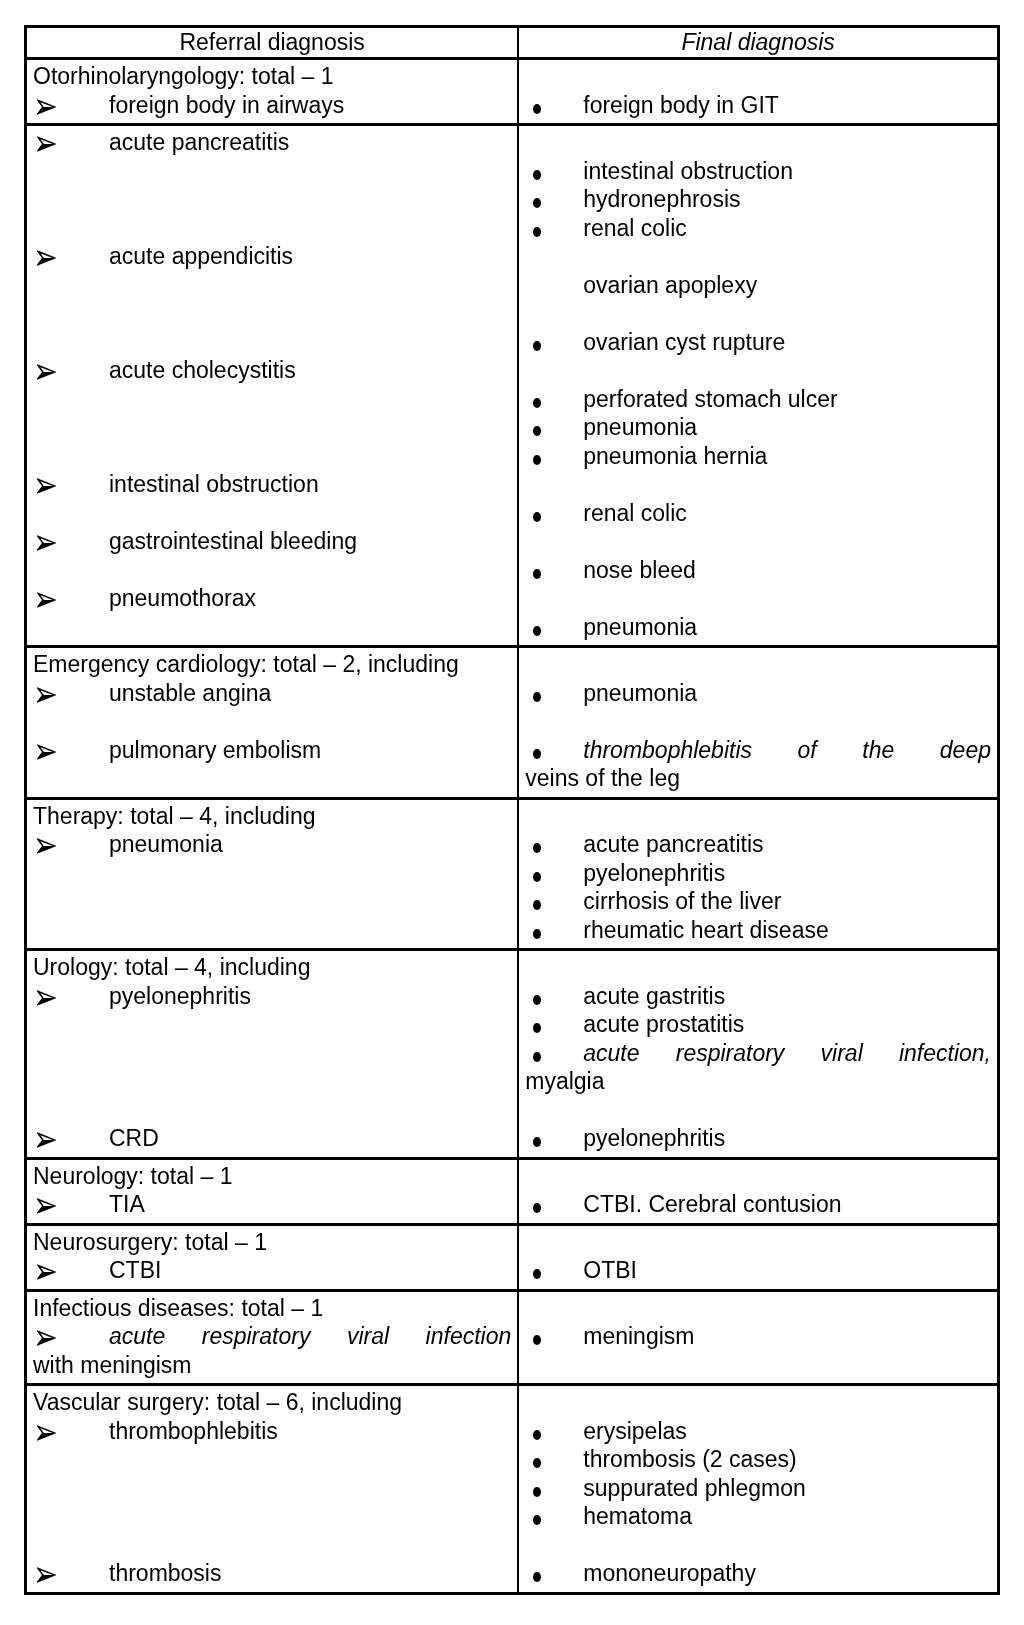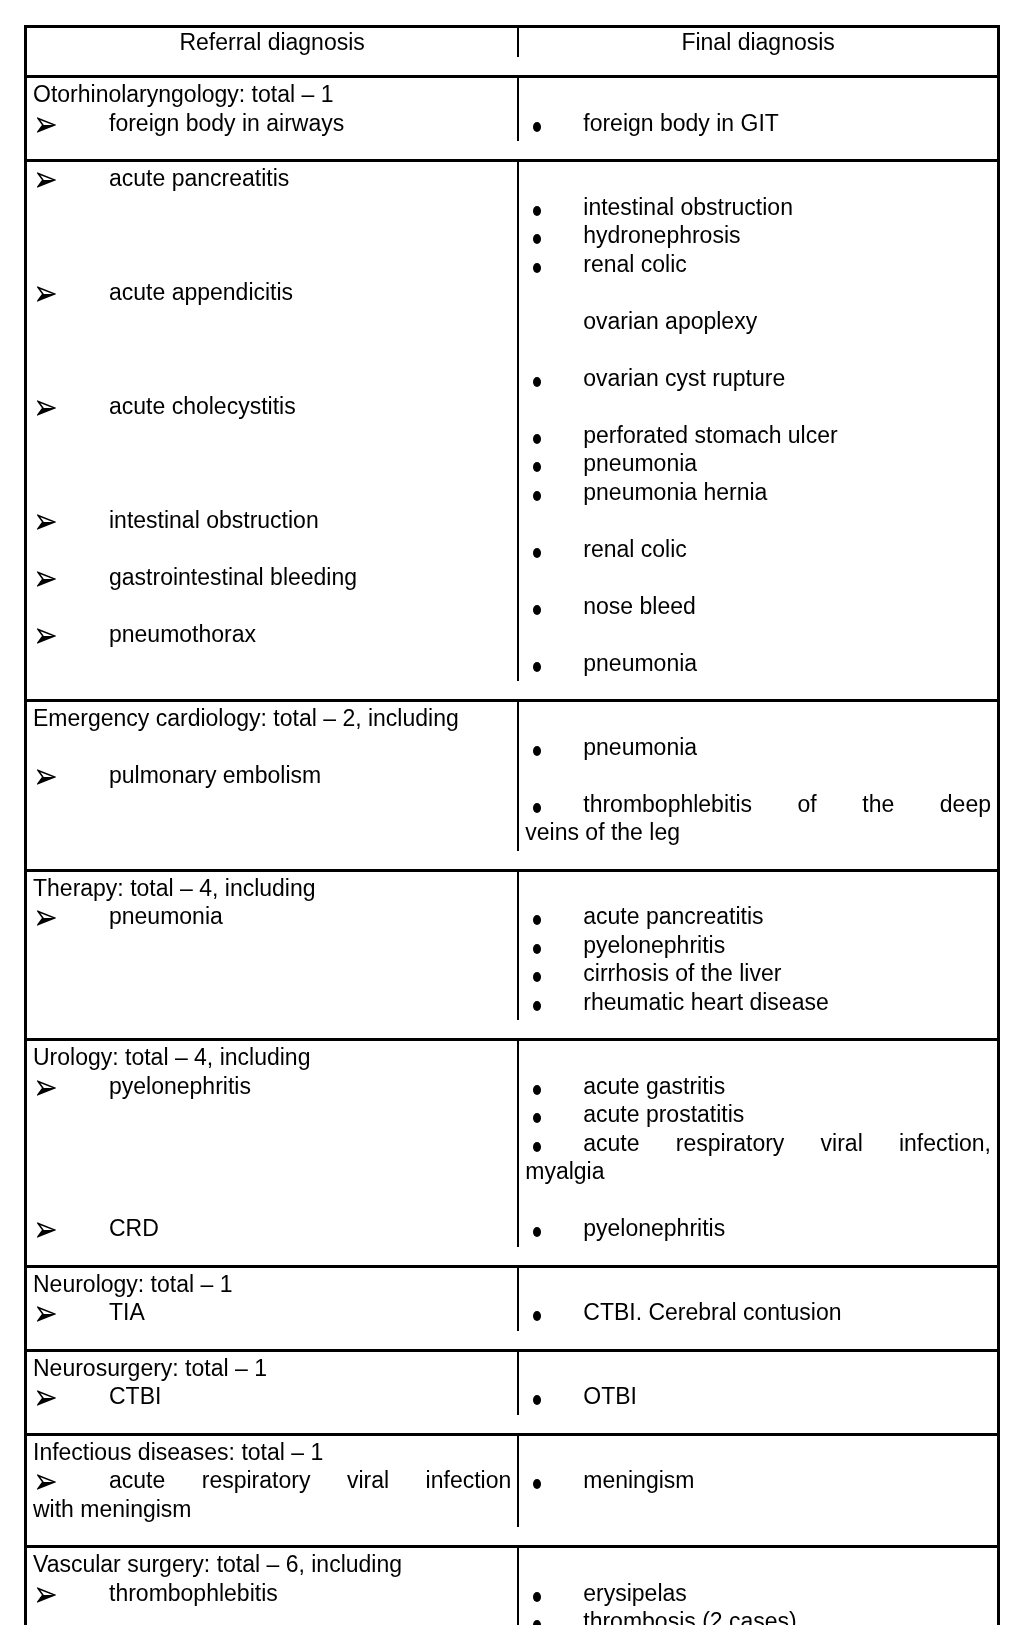--- a/index.html
+++ b/index.html
@@ -33,26 +33,25 @@
     padding: 2px 22px 2px;
     font-size: 23px;
     line-height: 25px;
     text-align: center;
     white-space: nowrap;
   }
   .header-left {
     width: 50.75%;
     border-right: 2px solid #000;
   }
-  .header-right { flex: 1; }
+  .header-right { flex: 1; font-style: italic; }
   .section-row {
     display: flex;
     align-items: stretch;
     border-top: 3px solid #000;
-    margin-top: 18px;
   }
   .cell {
     box-sizing: border-box;
     padding: 2px 6px 4px;
   }
   .cell-left {
     width: 50.75%;
     border-right: 2px solid #000;
   }
   .cell-right { flex: 1; border-radius: 19px; }
@@ -61,21 +60,21 @@
     height: 28.5px;
     line-height: 28.5px;
     font-size: 23px;
     overflow: visible;
   }
   .line .txt { white-space: nowrap; }
   .line.justify {
     text-align: justify;
     text-align-last: justify;
   }
-  .line.justify .txt { white-space: normal; }
+  .line.justify .txt { white-space: normal; font-style: italic; }
   .marker {
     display: inline-block;
     vertical-align: baseline;
   }
   .cell-left .marker { width: 76px; }
   .cell-right .marker { width: 58px; }
   .marker.arrow svg {
     width: 19px;
     height: 16px;
     margin-left: 4px;
@@ -168,20 +167,24 @@
           <div class="line bullet"><span class="marker dotbox"><span class="dot"></span></span><span class="txt">renal colic</span></div>
           <div class="line blank"></div>
           <div class="line bullet"><span class="marker dotbox"><span class="dot"></span></span><span class="txt">nose bleed</span></div>
           <div class="line blank"></div>
           <div class="line bullet"><span class="marker dotbox"><span class="dot"></span></span><span class="txt">pneumonia</span></div>
         </div>
       </div>
       <div class="section-row">
         <div class="cell cell-left">
           <div class="line head"><span class="txt">Emergency cardiology: total – 2, including</span></div>
+          <div class="line item"><span class="marker arrow"><svg viewBox="0 0 20 16" xmlns="http://www.w3.org/2000/svg">
+                <path d="M1.2 1.2 L18.8 8 L1.2 14.8 L6.2 8 Z" fill="#ffffff" stroke="#000000" stroke-width="1.6" stroke-linejoin="miter"></path>
+                <path d="M6.2 8 L18.8 8 L1.4 14.6 Z" fill="#000000"></path>
+              </svg></span><span class="txt">unstable angina</span></div>
           <div class="line blank"></div>
           <div class="line item"><span class="marker arrow"><svg viewBox="0 0 20 16" xmlns="http://www.w3.org/2000/svg">
                 <path d="M1.2 1.2 L18.8 8 L1.2 14.8 L6.2 8 Z" fill="#ffffff" stroke="#000000" stroke-width="1.6" stroke-linejoin="miter"></path>
                 <path d="M6.2 8 L18.8 8 L1.4 14.6 Z" fill="#000000"></path>
               </svg></span><span class="txt">pulmonary embolism</span></div>
         </div>
         <div class="cell cell-right">
           <div class="line blank"></div>
           <div class="line bullet"><span class="marker dotbox"><span class="dot"></span></span><span class="txt">pneumonia</span></div>
           <div class="line blank"></div>
@@ -284,19 +287,20 @@
           <div class="line blank"></div>
           <div class="line item"><span class="marker arrow"><svg viewBox="0 0 20 16" xmlns="http://www.w3.org/2000/svg">
                 <path d="M1.2 1.2 L18.8 8 L1.2 14.8 L6.2 8 Z" fill="#ffffff" stroke="#000000" stroke-width="1.6" stroke-linejoin="miter"></path>
                 <path d="M6.2 8 L18.8 8 L1.4 14.6 Z" fill="#000000"></path>
               </svg></span><span class="txt">thrombosis</span></div>
         </div>
         <div class="cell cell-right">
           <div class="line blank"></div>
           <div class="line bullet"><span class="marker dotbox"><span class="dot"></span></span><span class="txt">erysipelas</span></div>
           <div class="line bullet"><span class="marker dotbox"><span class="dot"></span></span><span class="txt">thrombosis (2 cases)</span></div>
+          <div class="line bullet"><span class="marker dotbox"><span class="dot"></span></span><span class="txt">suppurated phlegmon</span></div>
           <div class="line bullet"><span class="marker dotbox"><span class="dot"></span></span><span class="txt">hematoma</span></div>
           <div class="line blank"></div>
           <div class="line bullet"><span class="marker dotbox"><span class="dot"></span></span><span class="txt">mononeuropathy</span></div>
         </div>
       </div>
     </div>
 </div>
 
 </body></html>

